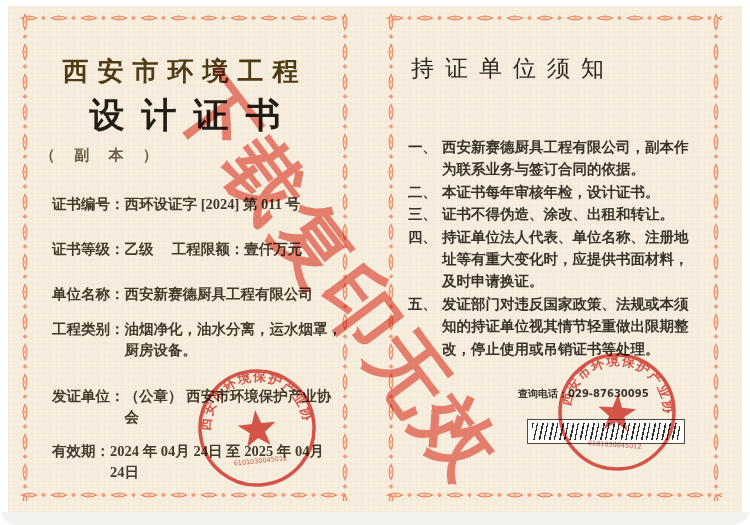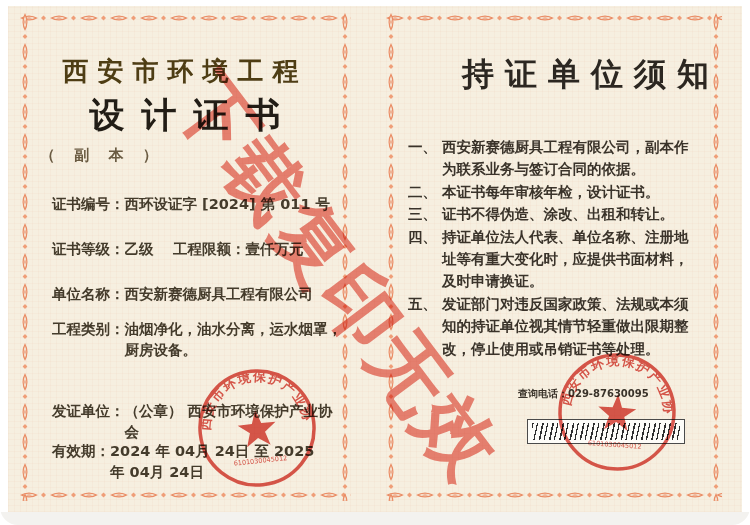--- a/index.html
+++ b/index.html
@@ -12,26 +12,26 @@
   .bottom-strip{position:absolute;left:0;top:512px;width:750px;height:13px;background:#f3f2ef;}
   .bs{position:absolute;}
   
   .t1{position:absolute;left:40px;top:54px;width:290px;text-align:center;font-size:26px;
       font-weight:bold;letter-spacing:9px;color:#4e3d14;font-family:"DejaVu Serif",serif;white-space:nowrap;}
   .t2{position:absolute;left:40px;top:92px;width:290px;text-align:center;font-size:35px;
       font-weight:bold;letter-spacing:17px;color:#221d16;font-family:"DejaVu Serif",serif;text-indent:17px;white-space:nowrap;}
   .sub{position:absolute;left:40px;top:146px;width:290px;text-align:left;font-size:15px;
       letter-spacing:7px;color:#6a5b42;font-weight:bold;}
   .row{position:absolute;left:52px;width:293px;display:flex;font-size:14.5px;font-weight:bold;
-       color:#443b2b;line-height:21px;}
+       color:#443b2b;line-height:21px;font-family:Liberation Serif, serif;}
   .row .lab{flex:none;white-space:nowrap;}
   .row .val{flex:1;max-width:219px;}
   
-  .np-title{position:absolute;left:400px;top:53px;width:320px;text-align:right;font-size:32px;
-      font-weight:bold;letter-spacing:11px;color:#2c2721;font-family:"DejaVu Serif",serif;text-indent:11px;white-space:nowrap;}
+  .np-title{position:absolute;left:400px;top:53px;width:320px;text-align:left;font-size:23px;
+      font-weight:normal;letter-spacing:11px;color:#2c2721;font-family:"DejaVu Serif",serif;text-indent:11px;white-space:nowrap;}
   .notices{position:absolute;left:408px;top:136px;width:302px;font-size:14.5px;line-height:22.4px;
       color:#3a332a;font-weight:bold;}
   .notice{display:flex;}
   .notice .num{flex:none;width:34px;}
   .notice .txt{flex:1;max-width:252px;}
   .phone{position:absolute;left:518px;top:387px;font-size:10px;font-weight:bold;color:#3a332a;z-index:2;}
   .barcode{position:absolute;left:527px;top:419px;width:158px;height:25px;background:#fdfcf8;
       border:1.5px solid #4a4a4a;box-sizing:border-box;z-index:2;}
   .barcode .lines{position:absolute;left:4px;top:3px;right:4px;bottom:3px;
       background:repeating-linear-gradient(102deg,#2e2e2e 0 1.6px,transparent 1.6px 4.8px,#2e2e2e 4.8px 6px,transparent 6px 10px);}
@@ -109,21 +109,21 @@
     <span class="val">乙级　 工程限额：壹仟万元</span>
   </div>
   <div class="row z2" style="top:284px">
     <span class="lab">单位名称：</span>
     <span class="val">西安新赛德厨具工程有限公司</span>
   </div>
   <div class="row z2" style="top:319px">
     <span class="lab">工程类别：</span>
     <span class="val">油烟净化，油水分离，运水烟罩，厨房设备。</span>
   </div>
-  <div class="row z2" style="top:401px">
+  <div class="row z2" style="top:386px">
     <span class="lab">发证单位：</span>
     <span class="val">（公章） 西安市环境保护产业协会</span>
   </div>
   <div class="row z2" style="top:441px">
     <span class="lab">有效期：</span>
     <span class="val">2024 年 04月 24日 至 2025 年 04月 24日</span>
   </div>
 
   <div class="np-title z2">持证单位须知</div>
 

